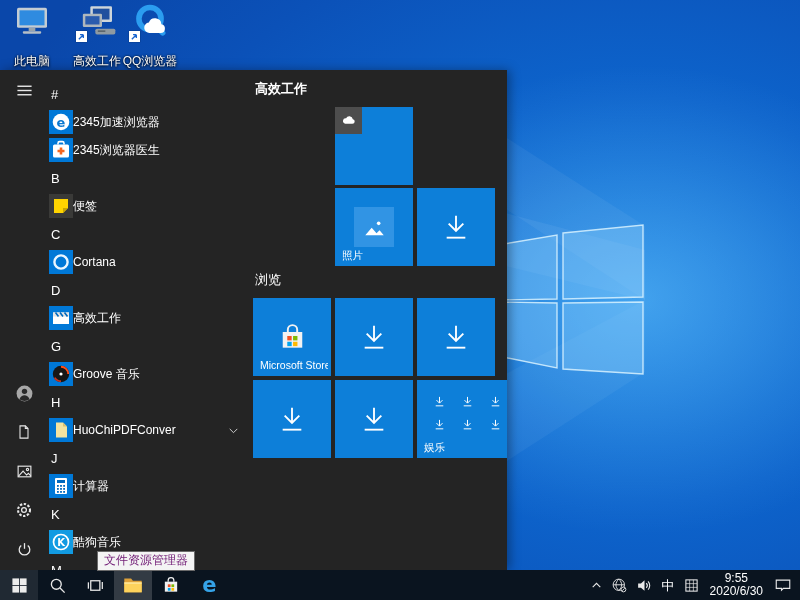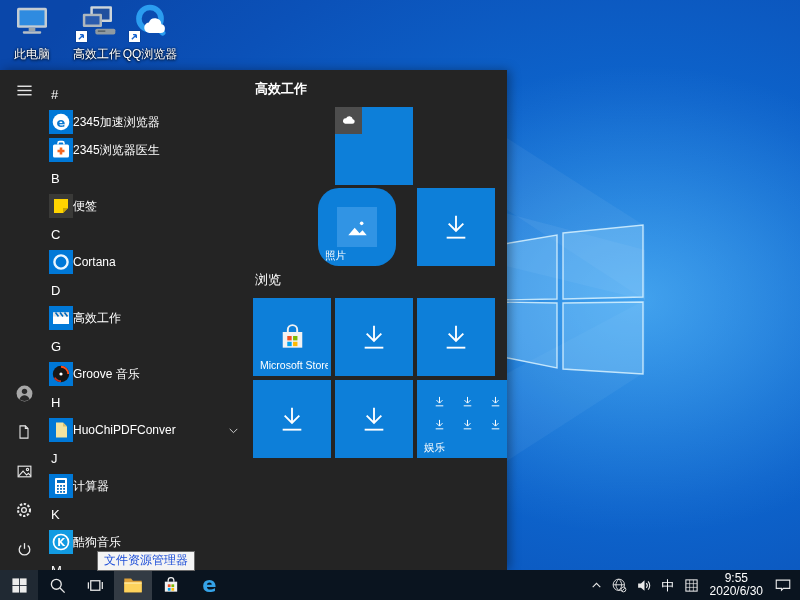--- a/index.html
+++ b/index.html
@@ -6,21 +6,21 @@
   body{width:800px;height:600px;overflow:hidden;font-family:"Liberation Sans",sans-serif;background:#000}
   #screen{position:relative;width:800px;height:600px;overflow:hidden}
 
   
   #wallpaper{position:absolute;left:0;top:0;width:800px;height:600px}
 
   
   .desk-icon{position:absolute;top:6px;width:64px;text-align:center;cursor:pointer;z-index:5}
   .di-img{height:37px;display:flex;align-items:flex-end;justify-content:center;position:relative}
   .di-badge{position:absolute;left:11px;bottom:1px;width:11px;height:11px;line-height:0;box-shadow:0 0 1px rgba(0,0,0,.6)}
-  .di-label{margin-top:3px;font-size:12px;color:#fff;text-shadow:0 1px 3px rgba(0,0,0,.95),0 0 2px rgba(0,0,0,.8);white-space:nowrap}
+  .di-label{margin-top:10px;font-size:12px;color:#fff;text-shadow:0 1px 3px rgba(0,0,0,.95),0 0 2px rgba(0,0,0,.8);white-space:nowrap}
 
   
   #start-menu{position:absolute;left:0;top:70px;width:507px;height:500px;background:#242424;overflow:hidden;z-index:30;box-shadow:3px 0 10px rgba(0,0,0,.35)}
   #rail{position:absolute;left:0;top:0;width:48px;height:100%;z-index:3}
   .rail-btn{width:48px;height:39px;background:none;border:0;display:flex;align-items:center;justify-content:center;cursor:pointer;padding:0}
   #rail-hamburger{position:absolute;top:2px;left:0;height:40px}
   #rail-bottom{position:absolute;bottom:0;left:0}
 
   #app-list{position:absolute;left:48px;top:10px;width:200px}
   .list-header{height:28px;display:flex;align-items:center;padding-left:3px;color:#fff;font-size:13px;cursor:pointer}
@@ -30,21 +30,21 @@
   .app-chevron{margin-left:auto;margin-right:8px;display:flex;line-height:0}
 
   .group-title{position:absolute;color:#fff;font-size:13px;cursor:pointer;white-space:nowrap}
   .tile{position:absolute;width:78px;height:78px;background:#0d7fd9;cursor:pointer;display:flex;align-items:center;justify-content:center;line-height:0}
   .t-label{position:absolute;left:7px;bottom:5px;font-size:10.5px;color:#fff;white-space:nowrap;max-width:68px;overflow:hidden;line-height:12px}
   .corner-sq{position:absolute;left:0;top:0;width:27px;height:27px;background:#4d4d4d;display:flex;align-items:center;justify-content:center}
   .photos-sq{width:40px;height:40px;background:#3194e4;display:flex;align-items:center;justify-content:center}
   .mini-grid{position:absolute;left:0;top:0;right:0;bottom:22px;display:grid;grid-template-columns:repeat(3,1fr);align-items:center;justify-items:center;padding:10px 8px 0}
 
   
-  #tooltip{position:absolute;left:97px;top:551px;background:#f4f4f4;border:1px solid #6a6a6a;color:#1d4ed8;font-size:12px;line-height:15px;padding:1px 6px 2px;z-index:60;white-space:nowrap}
+  #tooltip{position:absolute;left:97px;top:551px;background:#f4f4f4;border:1px solid #6a6a6a;color:#701a75;font-size:12px;line-height:15px;padding:1px 6px 2px;z-index:60;white-space:nowrap}
 
   
   #taskbar{position:absolute;left:0;top:570px;width:800px;height:30px;background:#0a141f;display:flex;align-items:stretch;z-index:40}
   .tb-btn{width:38px;display:flex;align-items:center;justify-content:center;border:0;background:none;cursor:pointer;padding:0;line-height:0}
   .tb-btn.active{background:rgba(255,255,255,.09)}
   .tb-btn.hovered{background:rgba(255,255,255,.17)}
   #tb-spacer{flex:1}
   #tray{display:flex;align-items:center;padding-right:4px}
   .tray-item{display:flex;align-items:center;justify-content:center;padding:0 4px;color:#fff;cursor:pointer;line-height:0;height:30px}
   .ime{font-size:13px;line-height:15px;padding:0 5px}
@@ -304,21 +304,21 @@
       </div>
     <div id="tiles-layer">
         <div class="group-title" style="left: 255px; top: 10px; font-weight: bold;">高效工作</div>
         <div class="tile" style="left: 335px; top: 37px;">
           <span class="corner-sq">
             <svg viewBox="0 0 24 24" width="17" height="17">
               <path d="M7.5 16.5h10a3.2 3.2 0 0 0 .6-6.35 5 5 0 0 0-9.5-1.2A3.8 3.8 0 0 0 7.5 16.5z" fill="#fff"></path>
             </svg>
           </span>
         </div>
-        <div class="tile" style="left: 318px; top: 118px; border-radius: 21px;">
+        <div class="tile" style="left: 335px; top: 118px;">
           <span class="photos-sq">
             <svg viewBox="0 0 24 24" width="27" height="27" fill="none" stroke="#fff" stroke-width="1.5">
               <circle cx="15.7" cy="8.3" r="1.6" fill="#fff" stroke="none"></circle>
               <path d="M3.8 18.8l5.7-6.6 4.3 5 2.7-2.7 3.7 4.3z" fill="#fff" stroke="none"></path>
             </svg>
           </span>
           <span class="t-label">照片</span>
         </div>
         <div class="tile" style="left: 417px; top: 118px;">
           <span><svg viewBox="0 0 24 24" width="32" height="32" fill="none" stroke="#fff" stroke-width="1.4">

